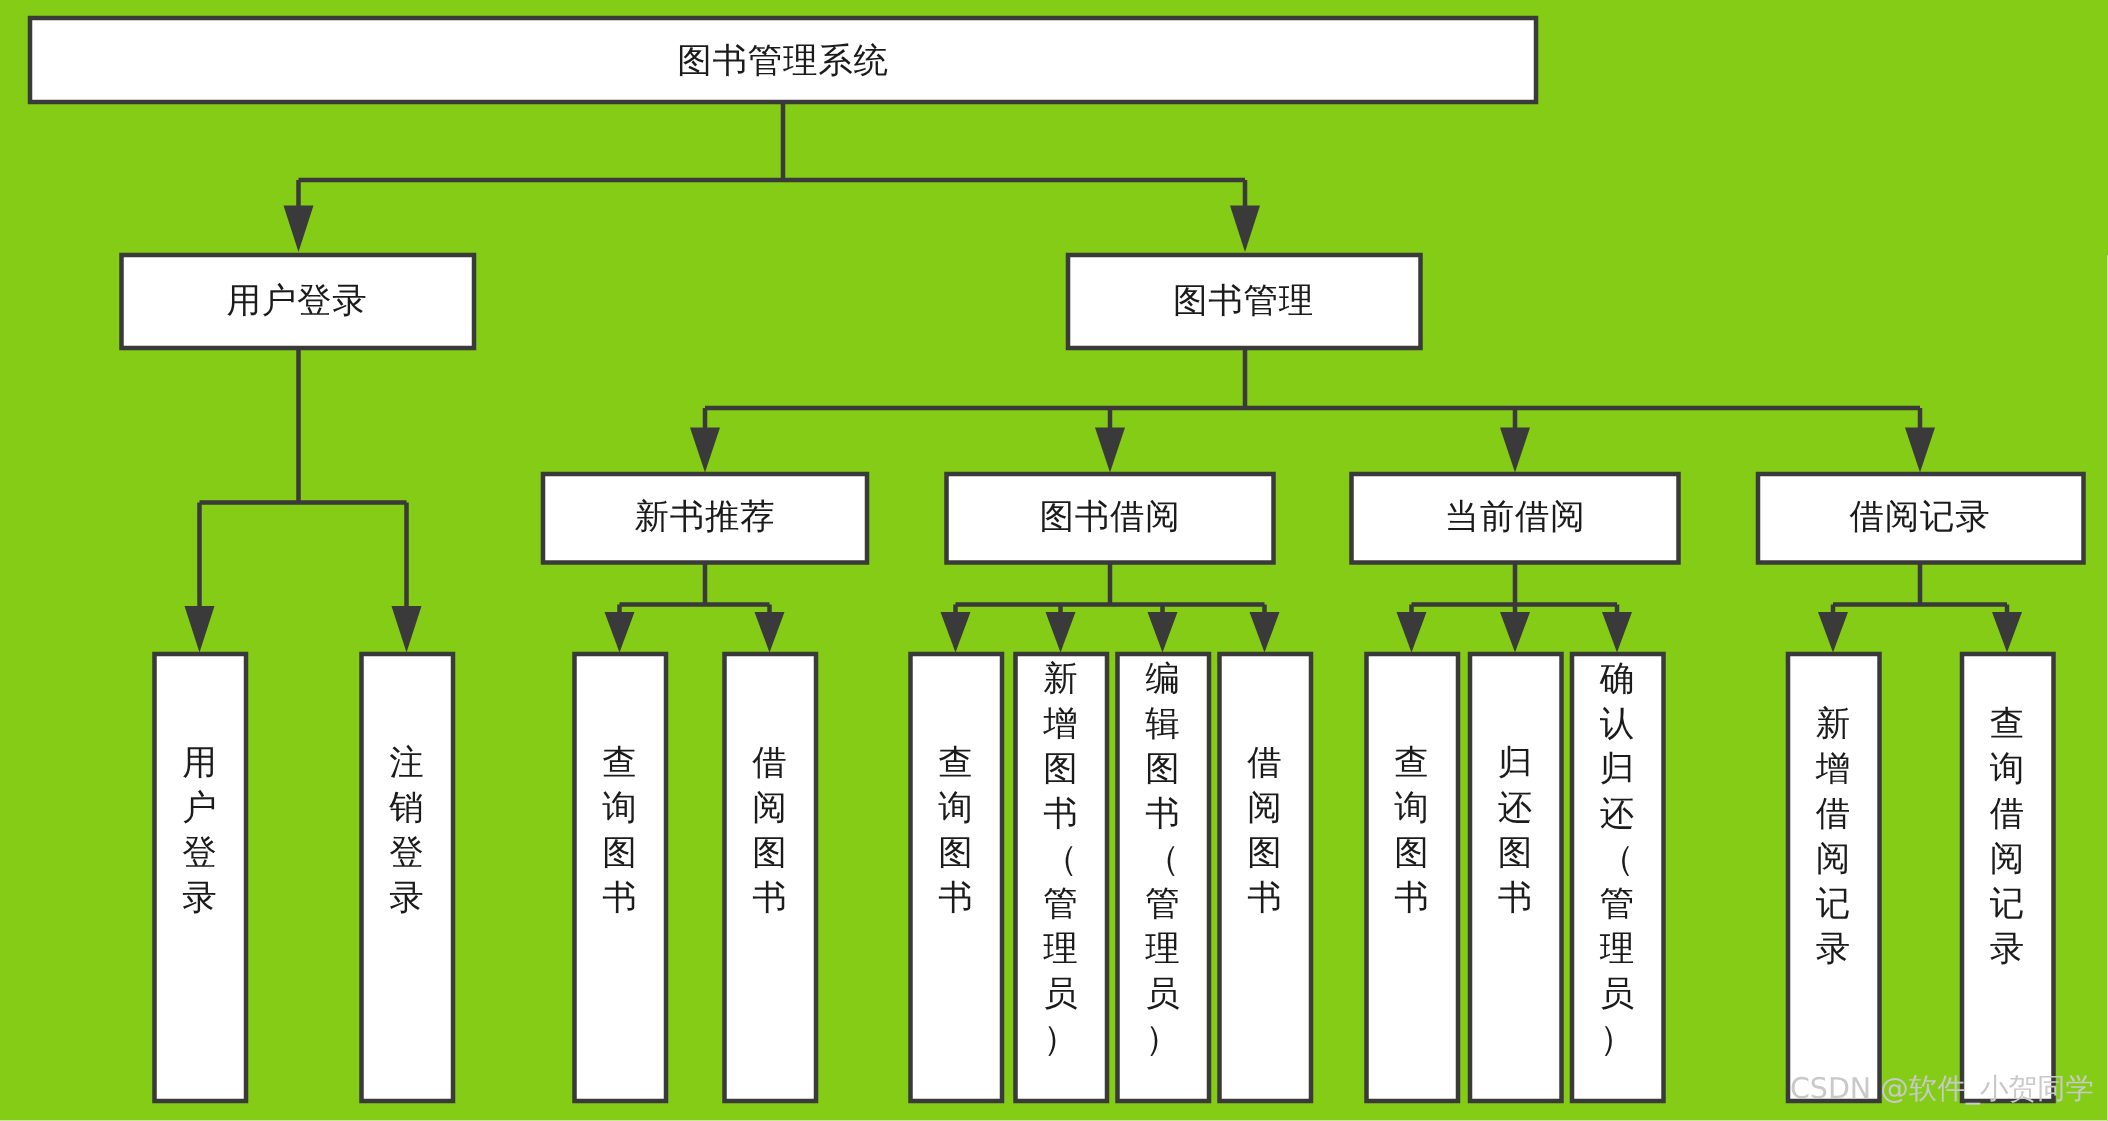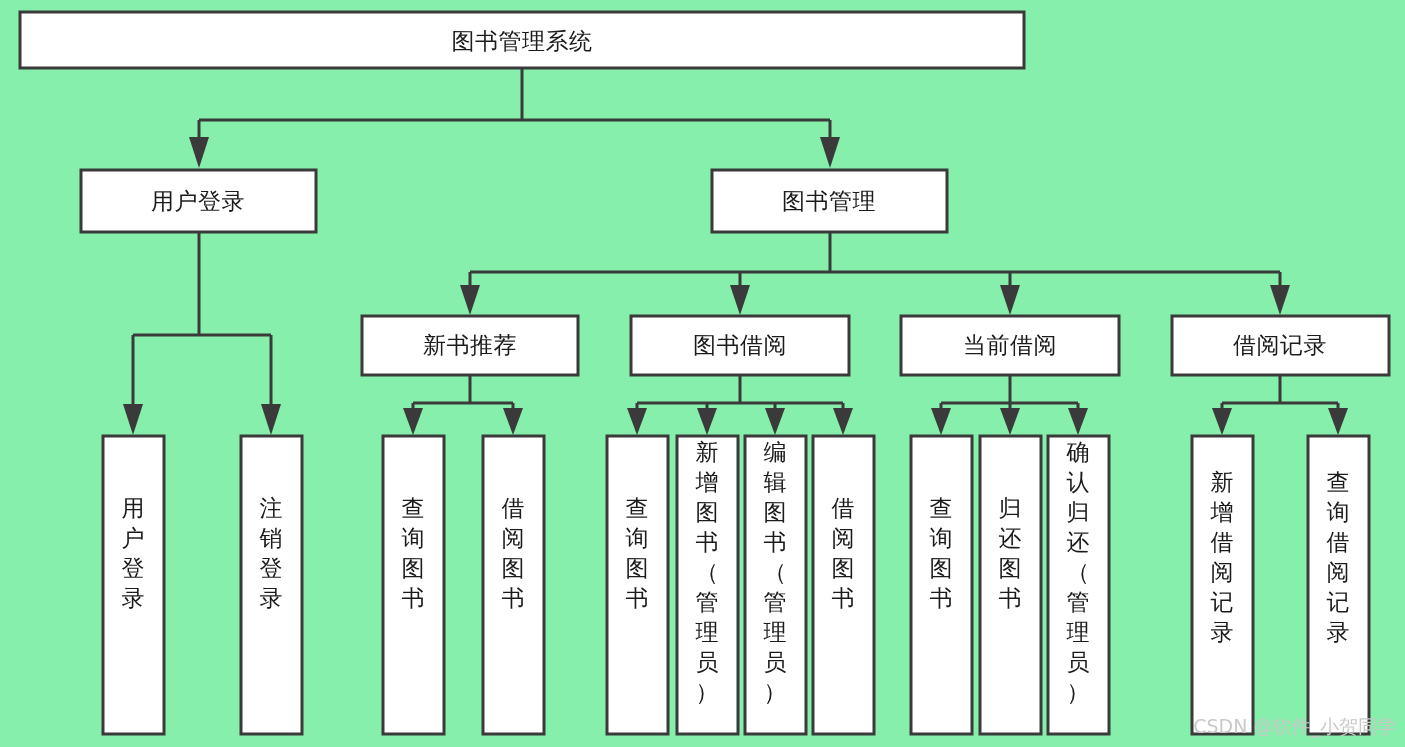--- a/index.html
+++ b/index.html
@@ -8,21 +8,21 @@
     padding: 0;
     background: #ffffff;
   }
   body {
     font-family: "DejaVu Sans", "Liberation Sans", sans-serif;
   }
   #diagram-root {
     position: relative;
     width: 1405px;
     height: 747px;
-    background: #86efac;
+    background: #84cc16;
     overflow: hidden;
   }
   svg.diagram-canvas {
     position: absolute;
     left: 0;
     top: 0;
     width: 1405px;
     height: 747px;
     display: block;
   }

